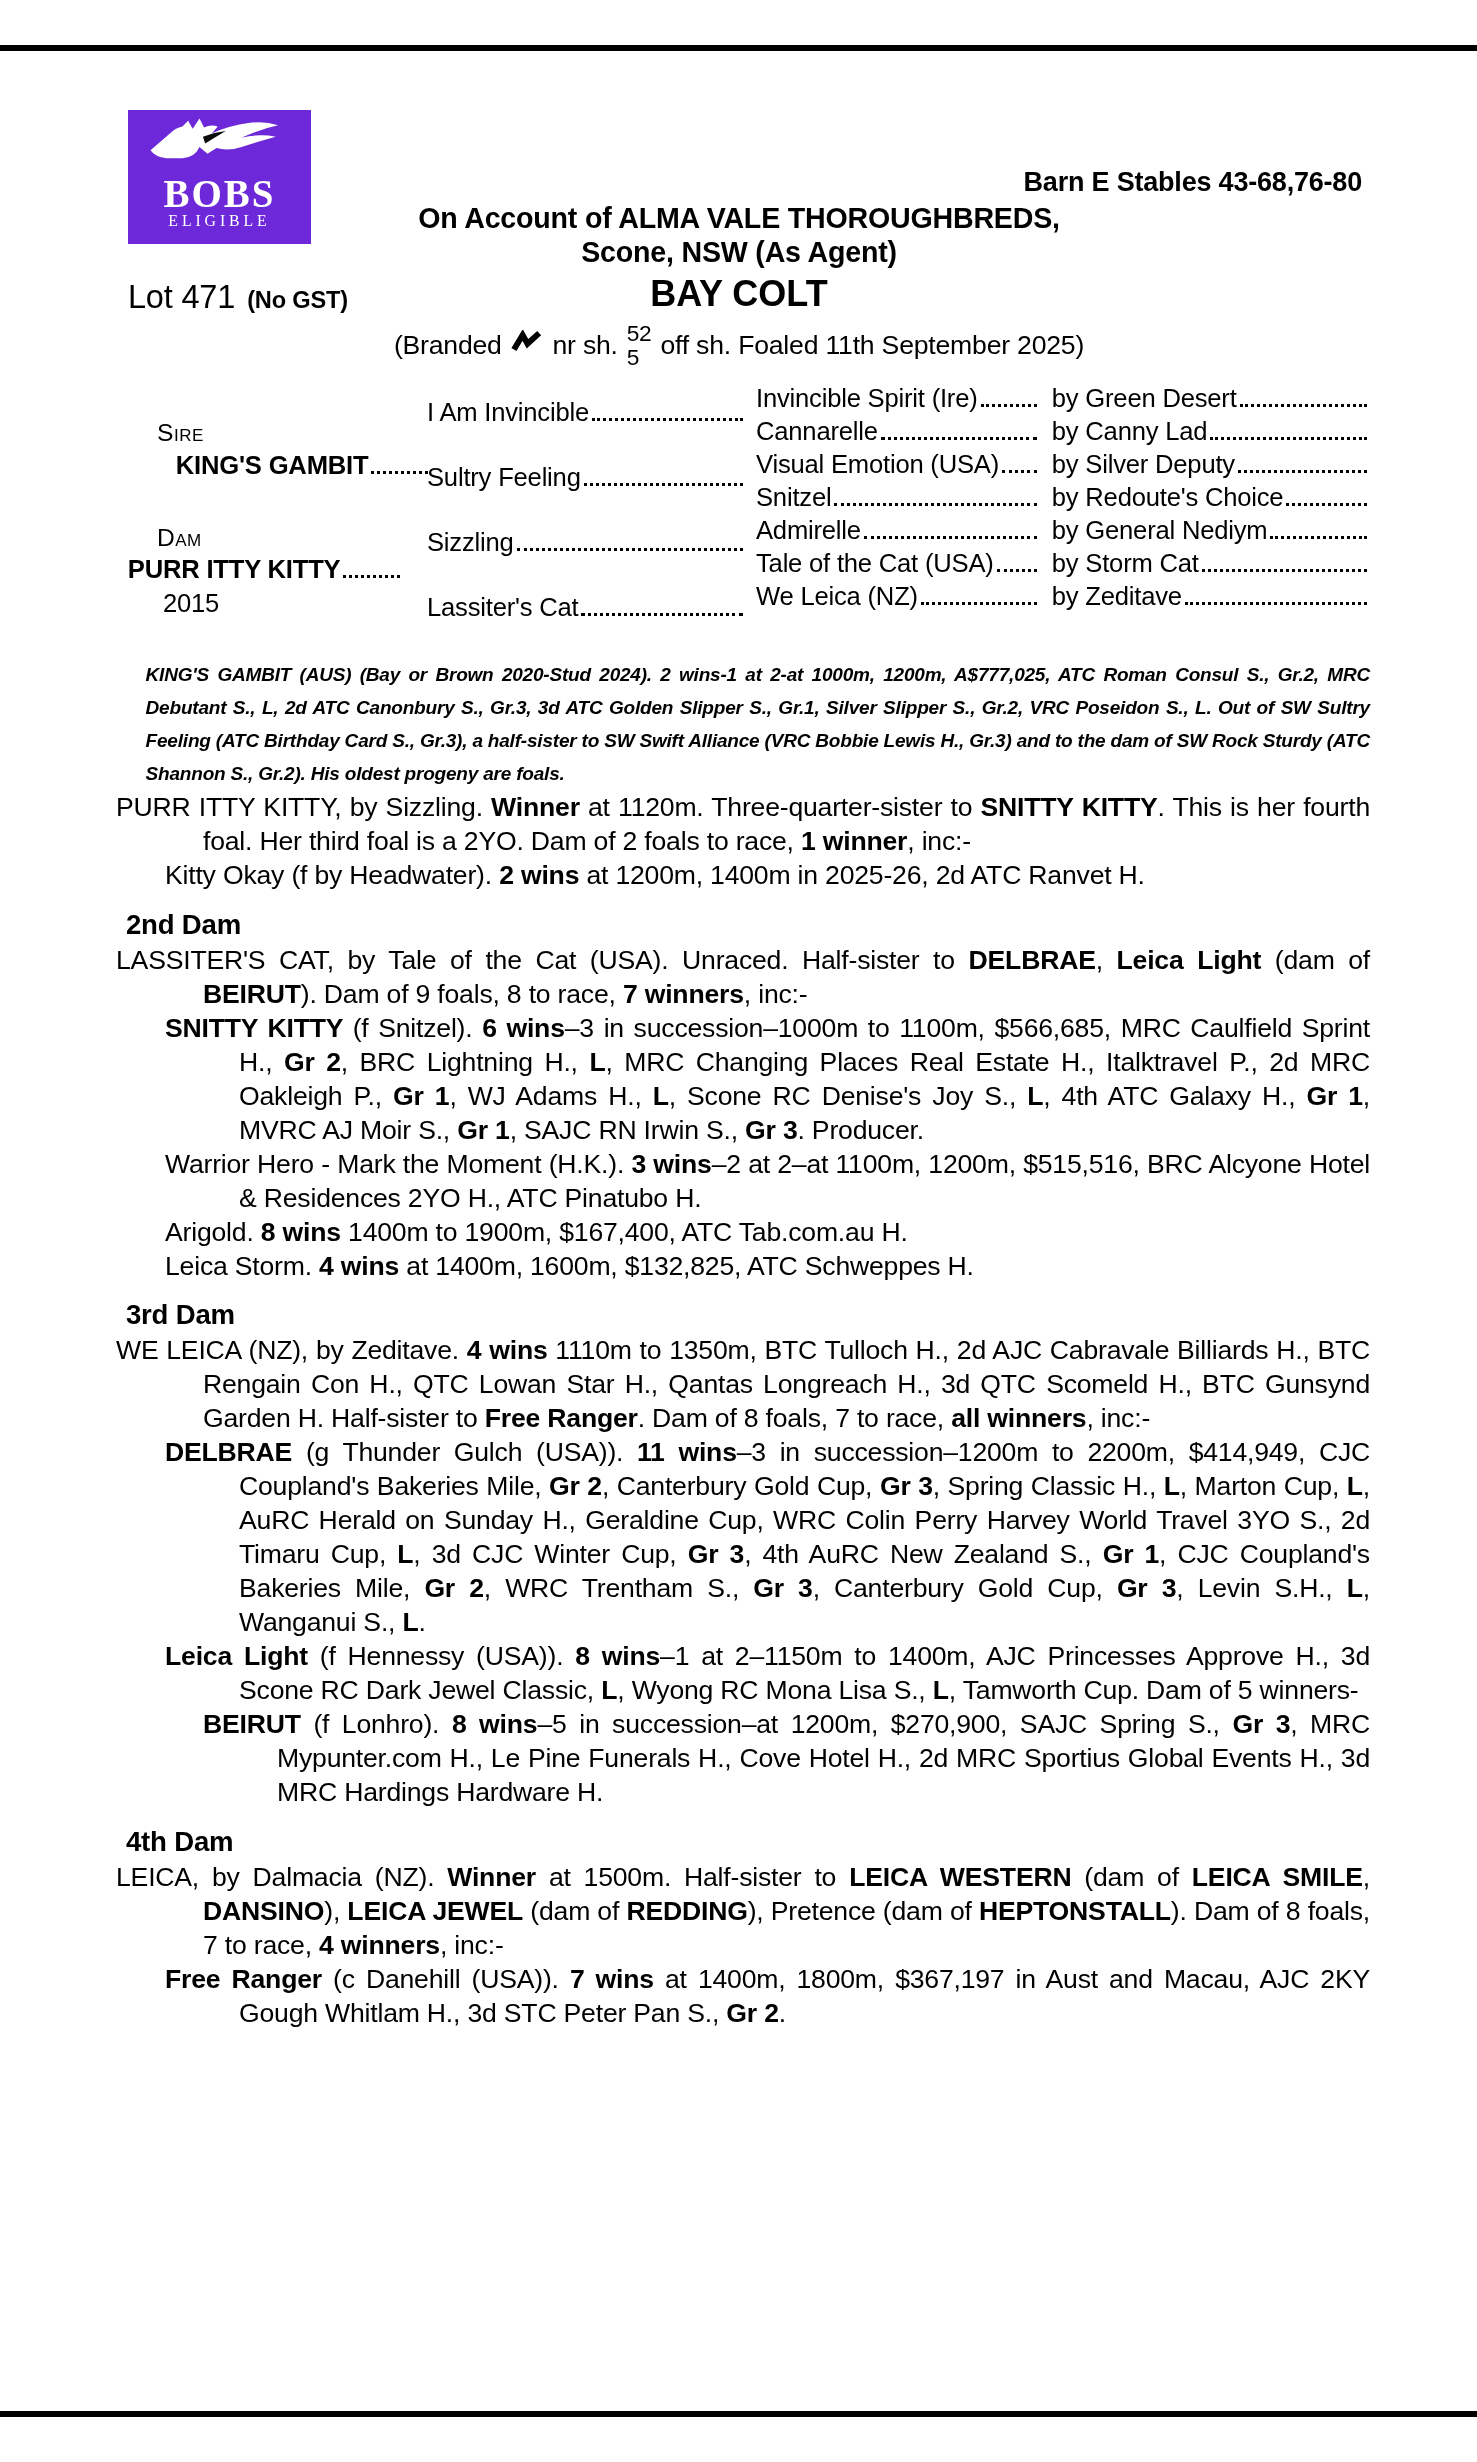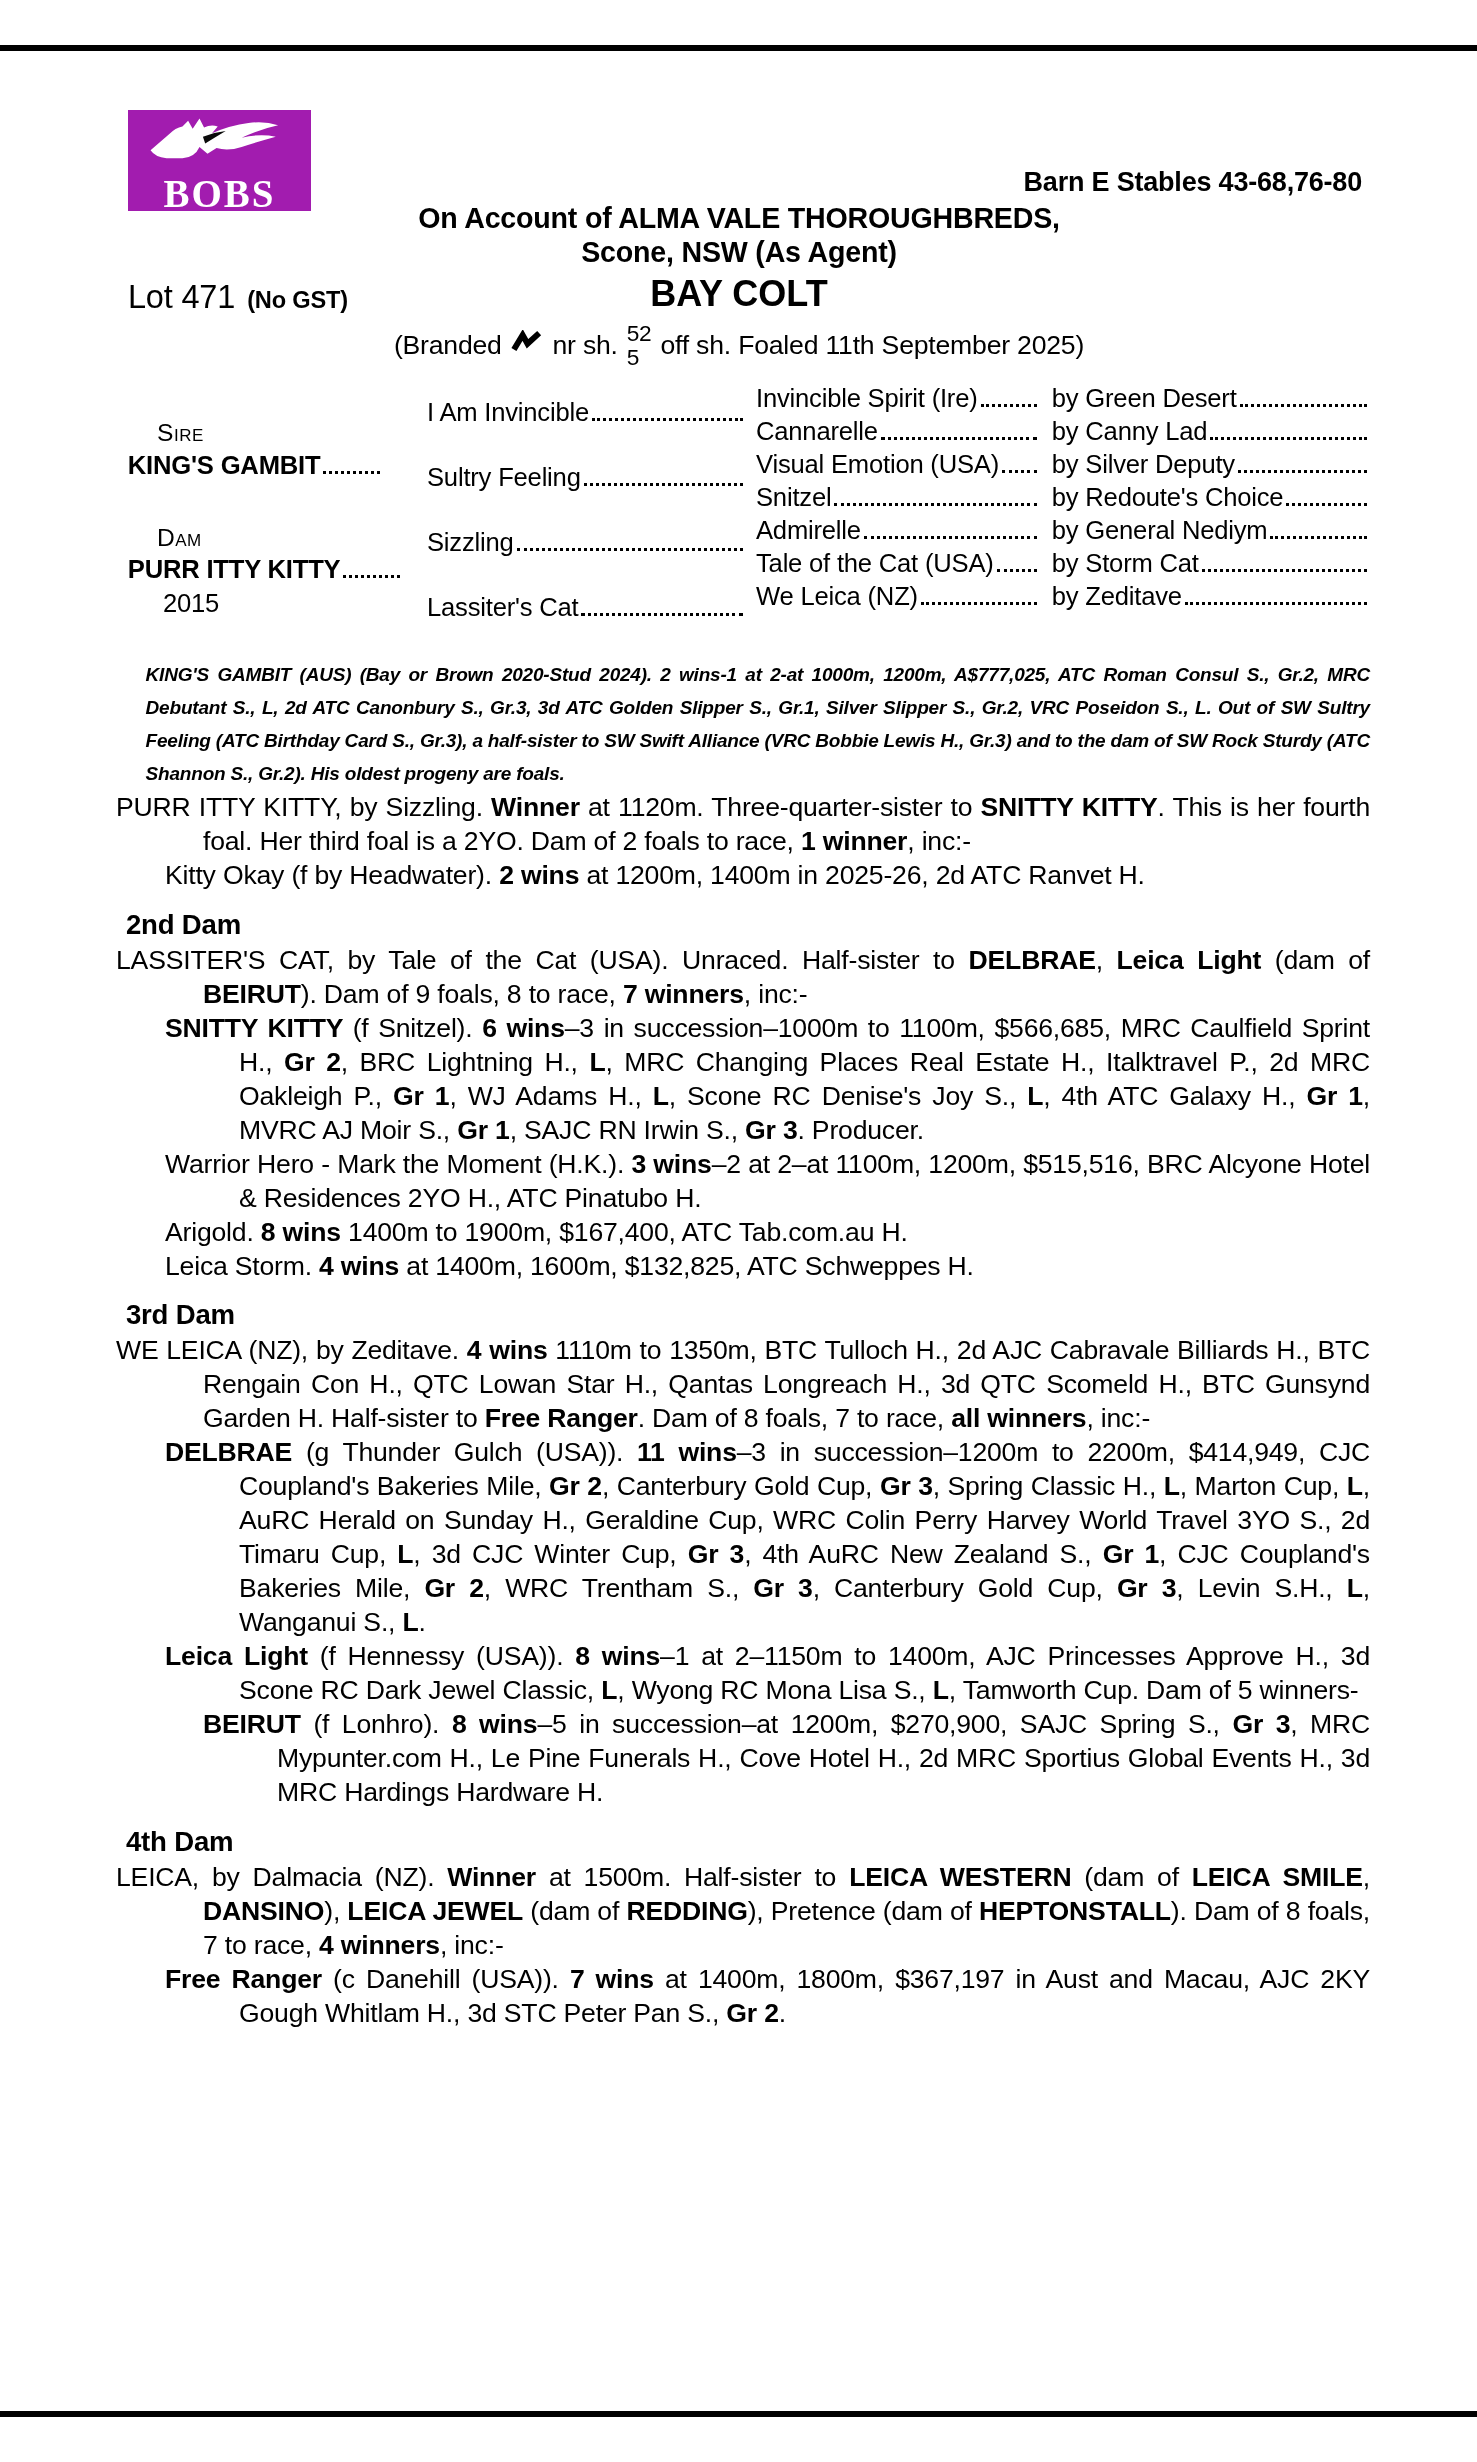--- a/index.html
+++ b/index.html
@@ -3,21 +3,21 @@
 <meta charset="utf-8">
 <style>
   html,body{margin:0;padding:0;background:#888;}
   .page{position:relative;width:1478px;height:2463px;background:#ffffff;color:#000;
         font-family:"Liberation Sans",sans-serif;overflow:hidden;letter-spacing:-0.2px;}
   .rule{position:absolute;left:0;right:0;height:5.9px;background:#000;}
   .rule-top{top:45px;}
   .rule-bottom{top:2411px;}
 
   
-  .logo{position:absolute;left:128px;top:110px;width:183px;height:101px;background:#a21caf;
+  .logo{position:absolute;left:128px;top:110px;width:183px;height:134px;background:#6d28d9;
         display:flex;flex-direction:column;align-items:center;justify-content:flex-start;}
   .logo svg{margin-top:5.9px;}
   .logo-title{font-family:"Liberation Serif",serif;color:#fff;font-size:39px;font-weight:bold;
               line-height:37px;letter-spacing:2px;}
   .logo-sub{font-family:"Liberation Serif",serif;color:#fff;font-size:15.8px;letter-spacing:3.9px;
             line-height:17.7px;}
   .barn{position:absolute;top:167px;right:116px;font-size:27px;font-weight:bold;}
   .account{position:absolute;top:202px;left:0;right:0;text-align:center;font-size:28.6px;font-weight:bold;}
   .location{position:absolute;top:236px;left:0;right:0;text-align:center;font-size:28.6px;font-weight:bold;}
   .lot-row{position:absolute;top:279px;left:128px;}
@@ -33,21 +33,21 @@
   .content{position:absolute;top:386px;left:116px;right:108px;}
 
   
   .ped-table{position:relative;height:264px;margin-bottom:7.9px;font-size:25.6px;}
   .lead{flex:1 1 auto;min-width:9.9px;border-bottom:3px dotted #000;margin:0 3px 5.9px 3px;}
   .ped-c1{position:absolute;left:0;top:0;width:311px;height:100%;}
   .ped-role{position:absolute;left:41px;font-size:24.6px;font-variant:small-caps;letter-spacing:0.5px;}
   .role-sire{top:33px;}
   .role-dam{top:138px;}
   .ped-name-row{position:absolute;left:11.8px;right:3.9px;display:flex;align-items:baseline;}
-  .name-sire{top:65px;}
+  .name-sire{top:65px;margin-left:48px;}
   .name-dam{top:169px;}
   .ped-name{font-weight:bold;white-space:nowrap;}
   .ped-name-row .lead{flex:0 0 57px;}
   .ped-year{position:absolute;left:47px;top:203px;}
   .ped-c2{position:absolute;left:311px;top:0;width:329px;height:100%;}
   .ped-parent{position:absolute;left:0;right:9.9px;display:flex;align-items:baseline;}
   .ped-parent span{white-space:nowrap;}
   .pp-0{top:11.8px;} .pp-1{top:77px;} .pp-2{top:142px;} .pp-3{top:207px;}
   .ped-g{position:absolute;left:640px;right:0;top:-2px;}
   .ped-grow{display:flex;align-items:baseline;height:33px;}

